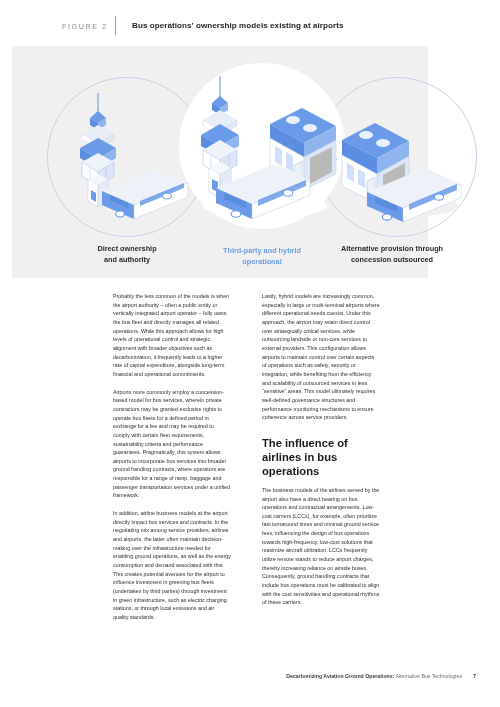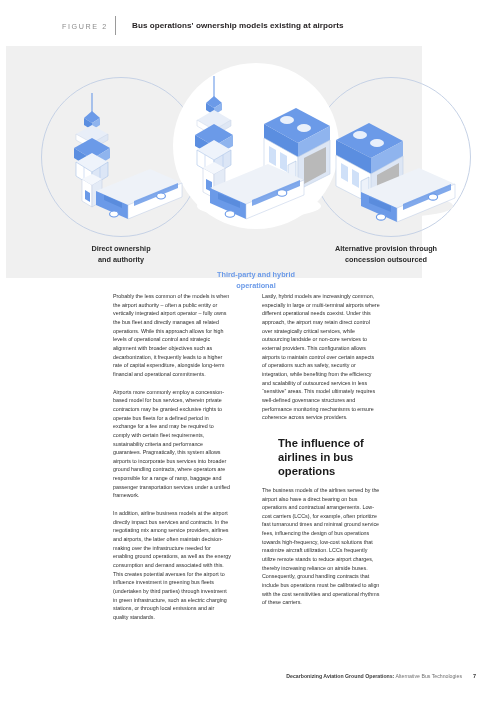--- a/index.html
+++ b/index.html
@@ -49,21 +49,21 @@
     font-size: 8.1px;
     font-weight: 700;
     color: #231f20;
     letter-spacing: 0.05px;
     white-space: nowrap;
   }
 
   
   .fig-band {
     position: absolute;
-    left: 6px; top: 46px;
+    left: 12px; top: 46px;
     width: 416px;
     height: 232px;
     background: #f0f0f0;
   }
 
   .circle {
     position: absolute;
     border-radius: 50%;
   }
   .circle-outline {
@@ -80,21 +80,21 @@
   .cap {
     position: absolute;
     width: 190px;
     text-align: center;
     font-size: 7.3px;
     font-weight: 700;
     line-height: 1.45;
     color: #2b2b2b;
   }
   .cap-left   { left: 20px;  top: 198px; }
-  .cap-center { left: 155px; top: 200px; color: #6b9ae8; margin-top: 24px; }
+  .cap-center { left: 155px; top: 200px; color: #6b9ae8; }
   .cap-right  { left: 285px; top: 198px; }
 
   .scene { position: absolute; }
   .scene svg { display: block; }
 
   
   .col {
     position: absolute;
     top: 292px;
     width: 118px;
@@ -105,21 +105,21 @@
   }
   .col-left  { left: 113px; }
   .col-right { left: 262px; }
   .col p { margin: 0 0 9px 0; }
 
   .section-head {
     font-size: 11.2px;
     font-weight: 700;
     line-height: 1.25;
     color: #1a1a1a;
-    margin: 14px 0 8px 16px;
+    margin: 14px 0 8px 0;
   }
 
   
   .footer {
     position: absolute;
     left: 0;
     bottom: 22px;
     width: 500px;
     height: 12px;
   }

